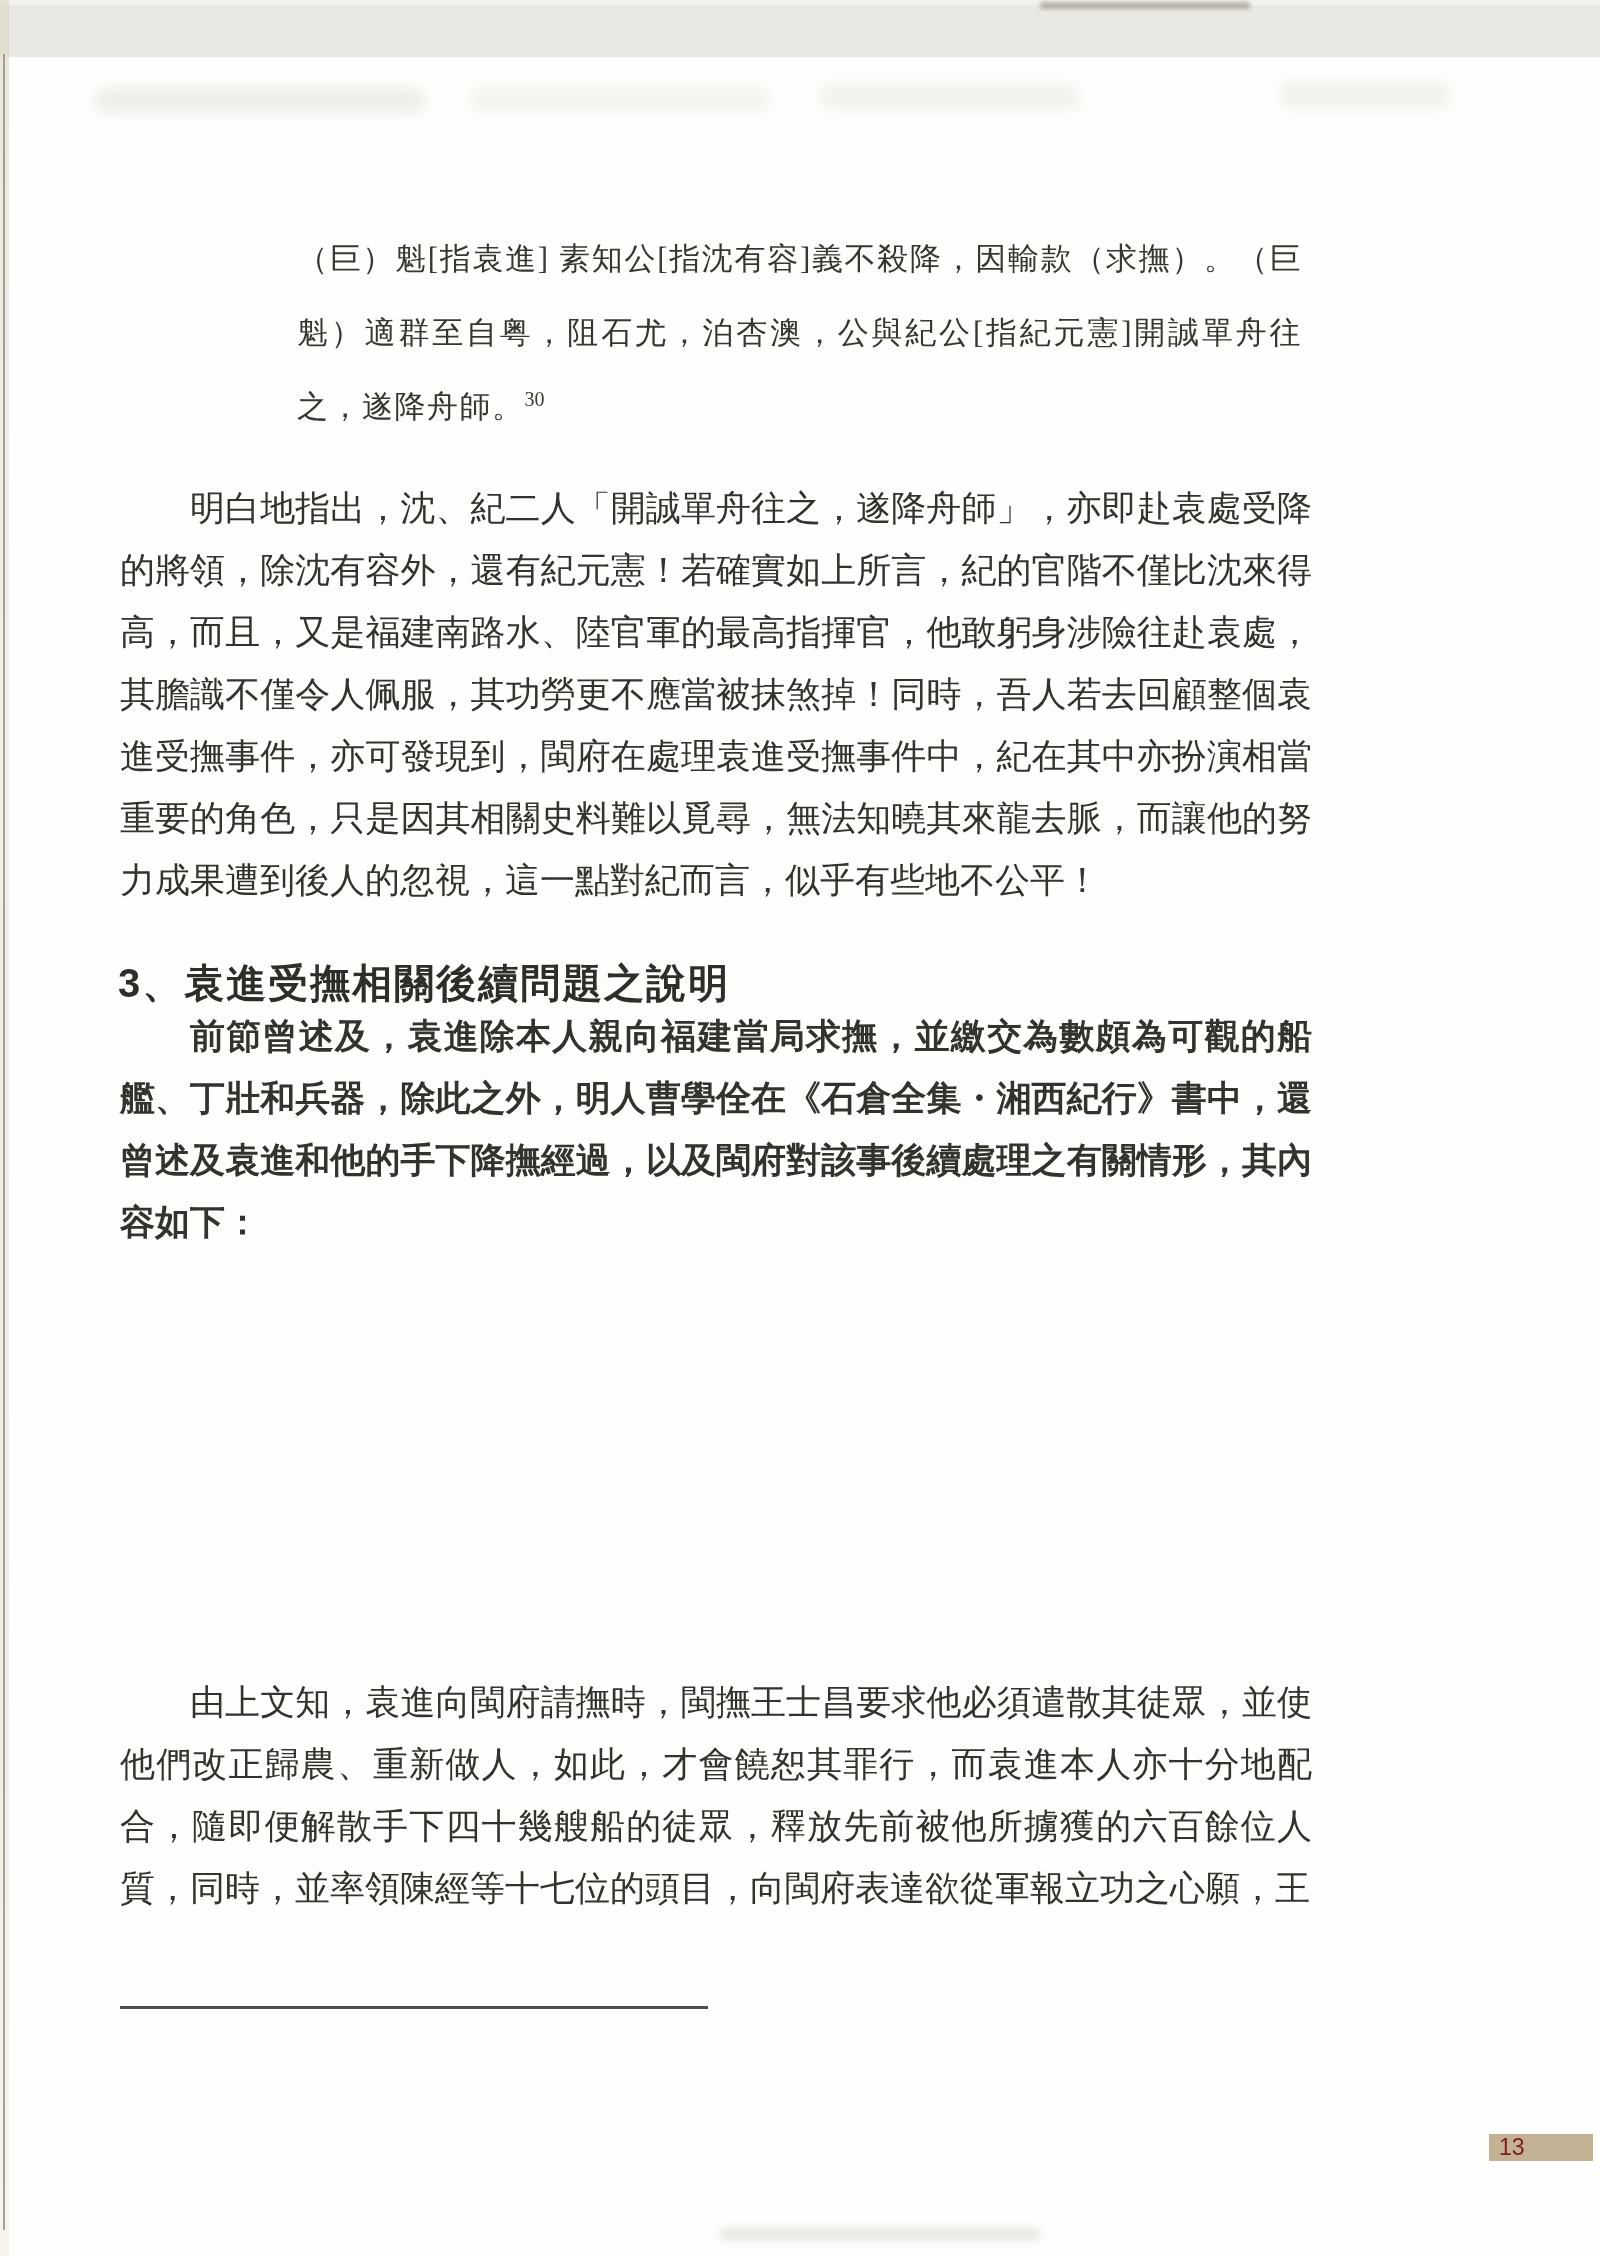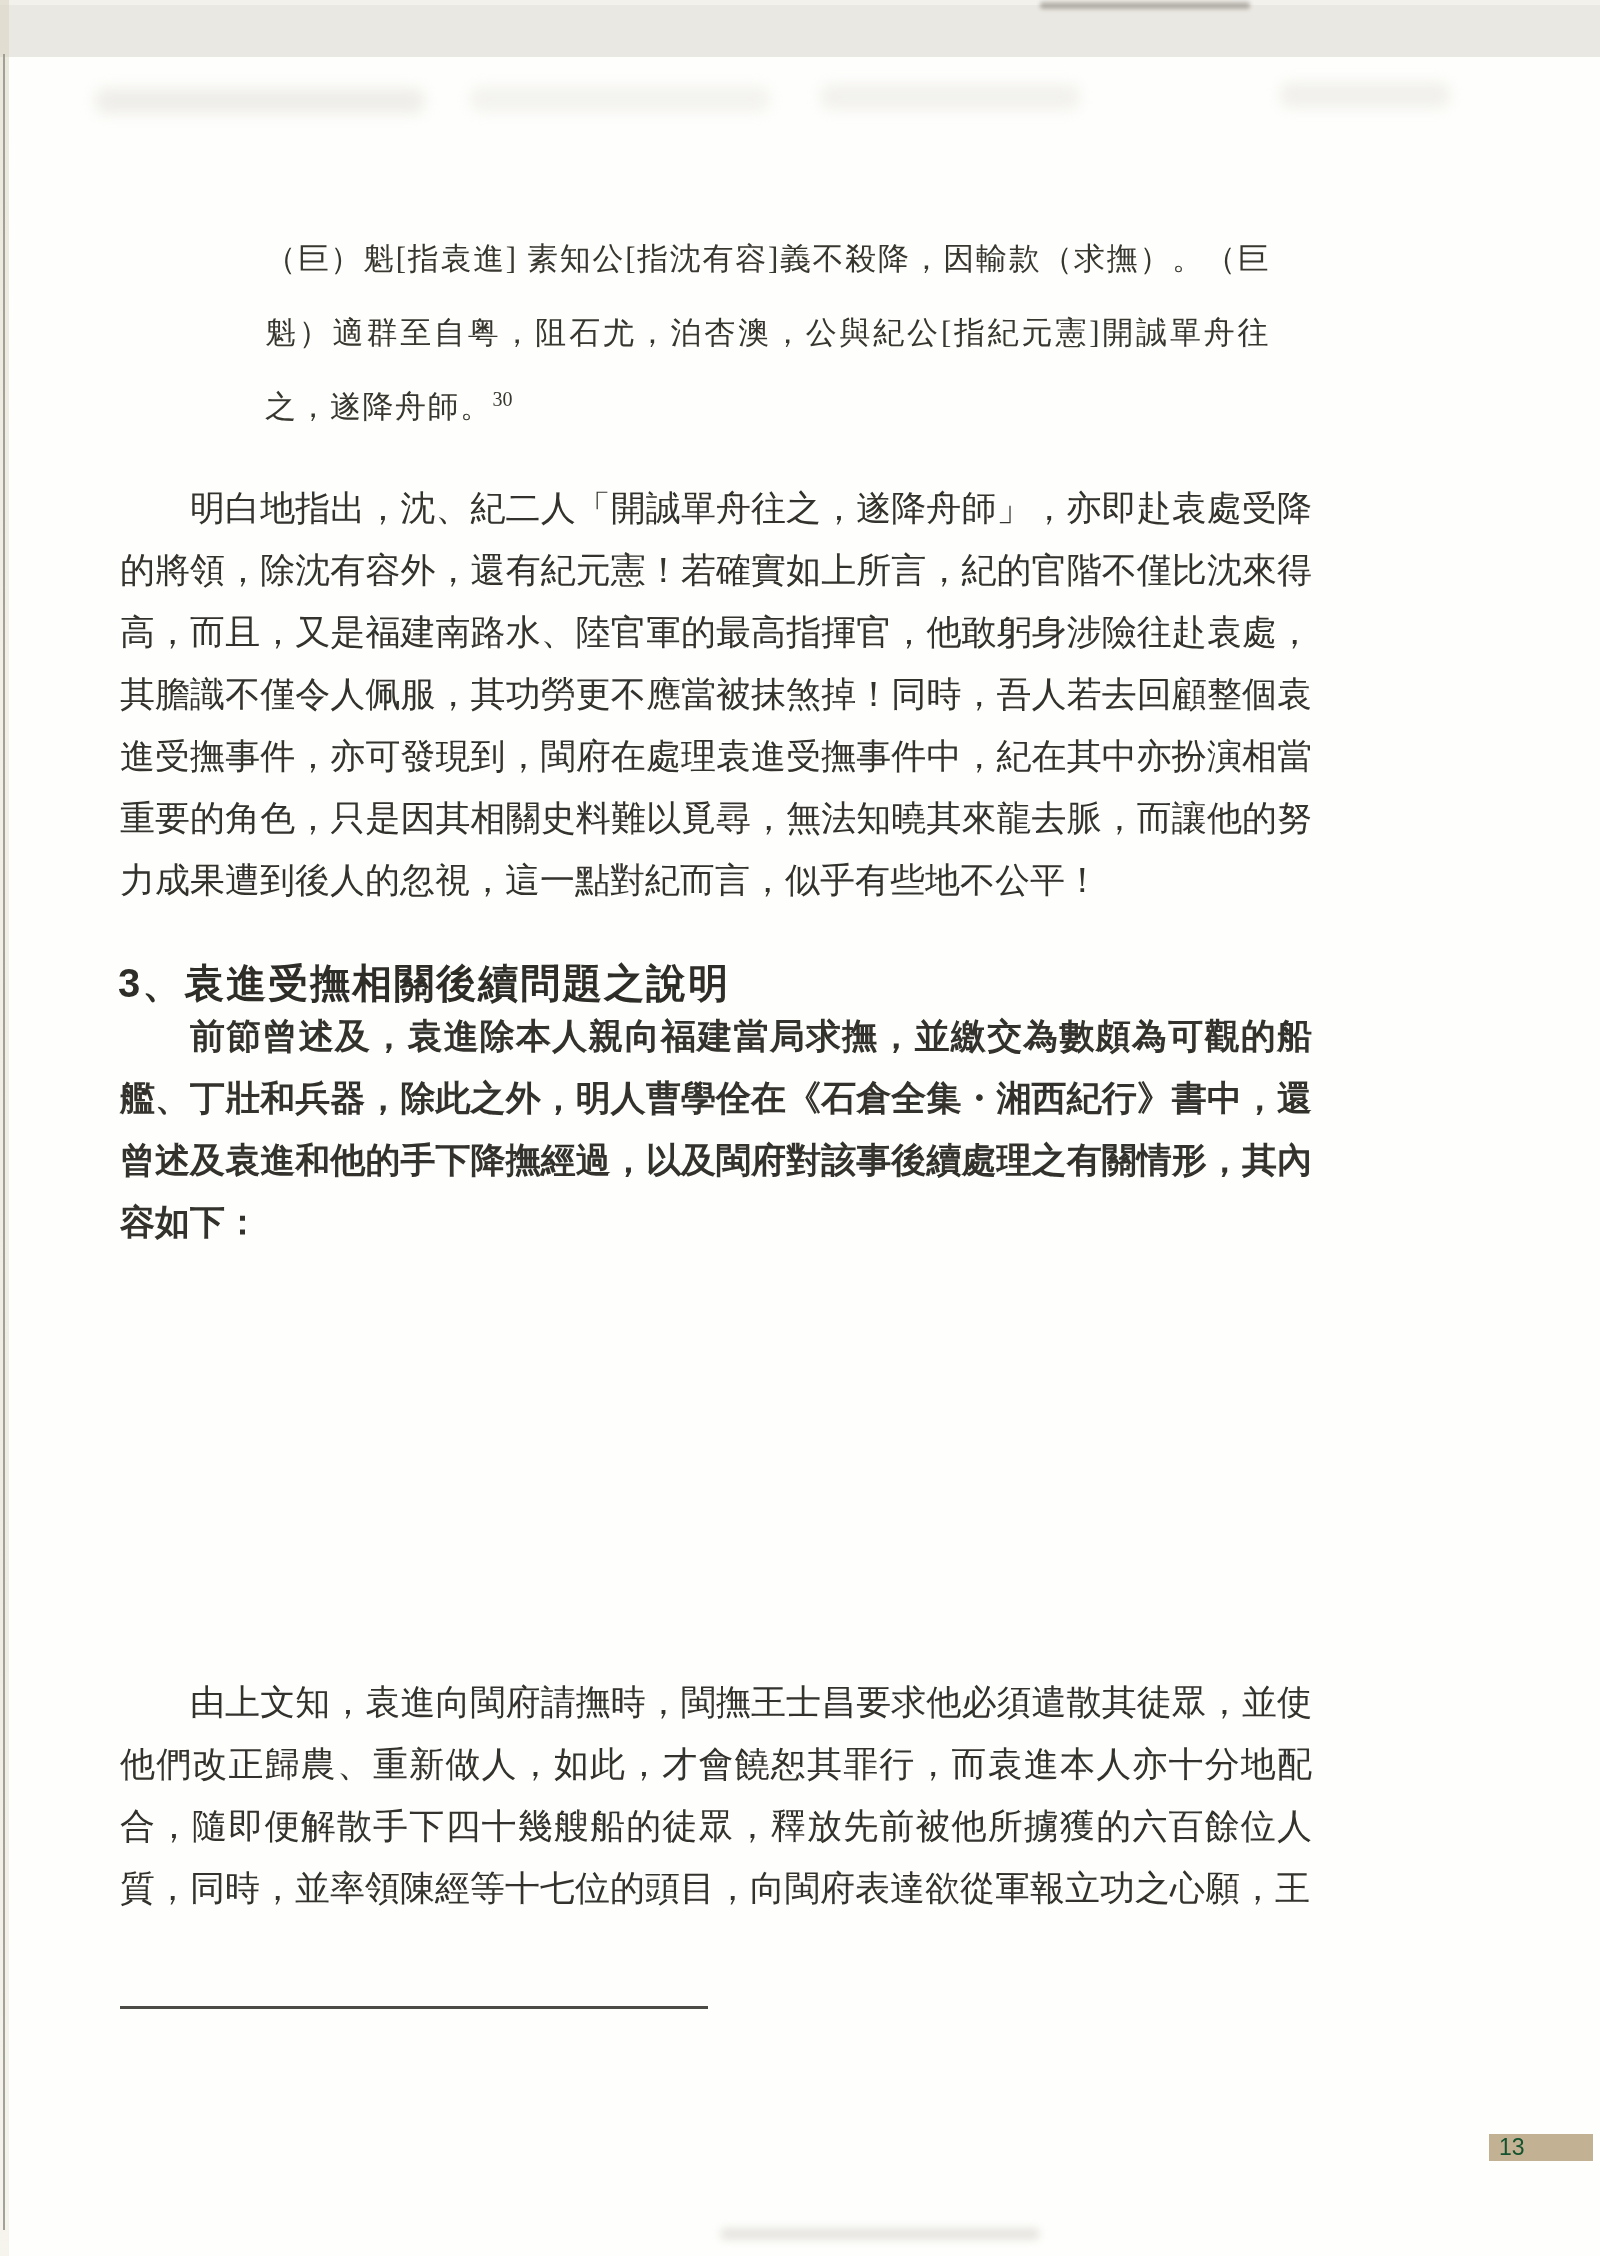--- a/index.html
+++ b/index.html
@@ -42,21 +42,21 @@
     position: absolute; left: 720px; top: 2228px; width: 320px; height: 12px;
     background: #b9b5aa; opacity: .35; filter: blur(4px); border-radius: 6px;
   }
 
   
   .quote {
     position: absolute; left: 265px; width: 1005px;
     font-size: 31px; line-height: 74px; letter-spacing: 1.5px;
     color: #38372f; text-align: justify;
   }
-  .q1 { top: 222px; }
+  .q1 { top: 222px; margin-left: 32px; }
   .q2 { top: 1266px; }
   .para {
     position: absolute; left: 120px; width: 1192px;
     font-size: 35px; line-height: 62px; letter-spacing: 0;
     color: #33322c; text-align: justify; text-indent: 70px;
   }
   .p1 { top: 478px; }
   .p2 { top: 1006px; font-weight: bold; }
   .p3 { top: 1672px; }
   .heading {
@@ -76,21 +76,21 @@
     font-size: 29px; line-height: 44px; color: #3a3932; letter-spacing: 0.5px;
     white-space: nowrap;
   }
   .fn30 { top: 2022px; }
   .fn31 { top: 2072px; }
   .footnote .fn-num { margin-right: 14px; }
   .page-number-badge {
     position: absolute; left: 1489px; top: 2134px; width: 104px; height: 27px;
     background: #c2b193;
     font-family: "Liberation Sans", "DejaVu Sans", sans-serif;
-    font-size: 23px; color: #14532d; line-height: 27px;
+    font-size: 23px; color: #7f1d1d; line-height: 27px;
     padding-left: 10px; box-sizing: border-box;
   }
 </style>
 </head>
 <body>
 
 <div class="page">
 
   <div class="top-band"></div>
   <div class="top-scratch"></div>

